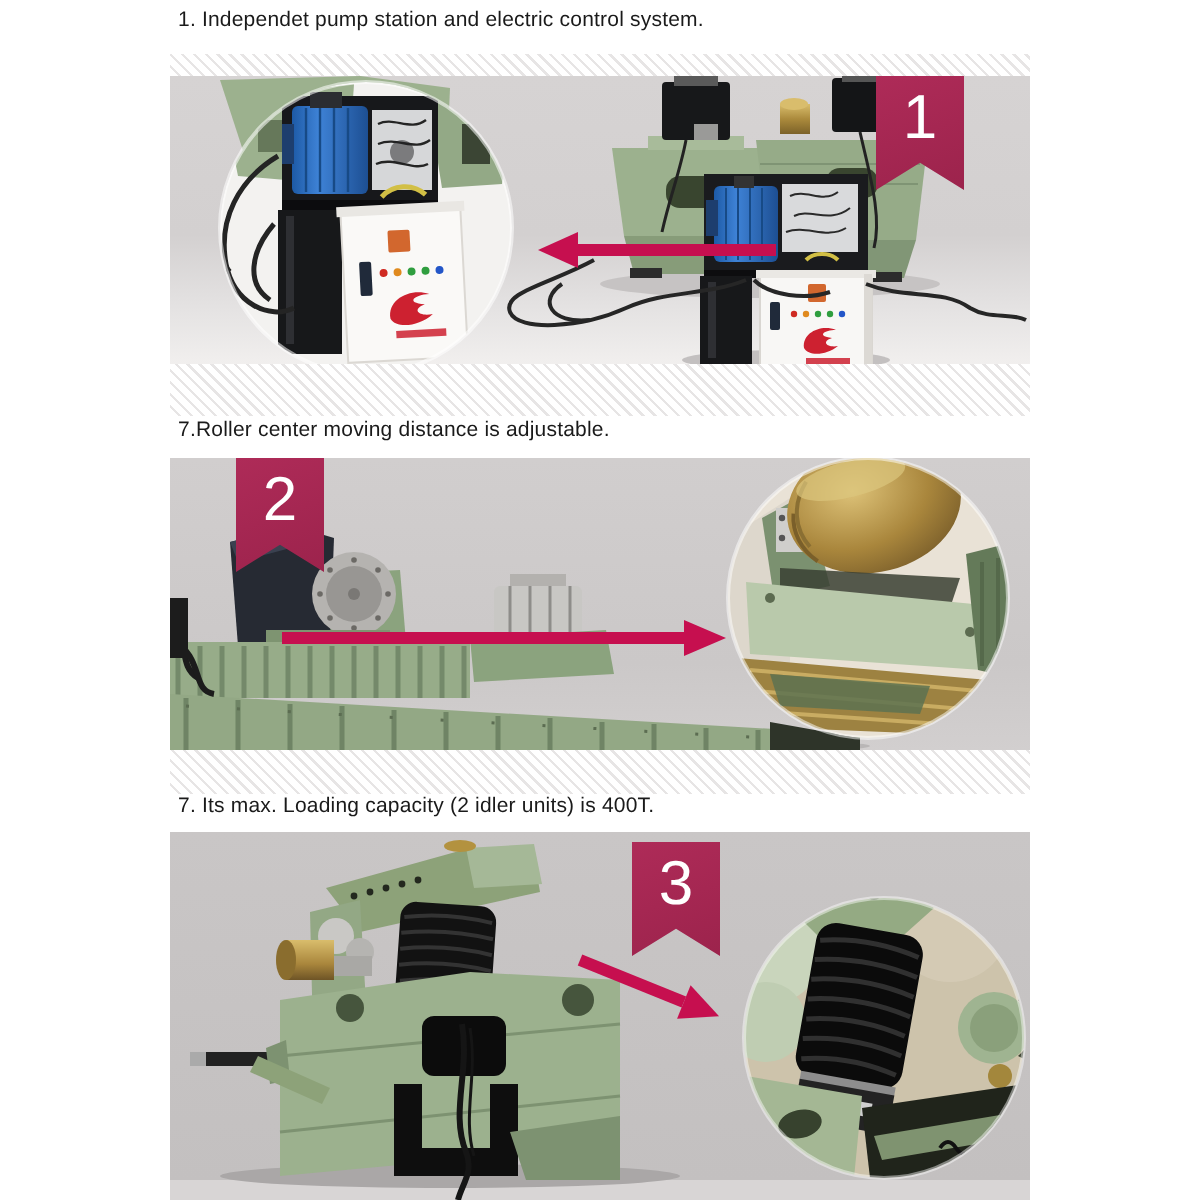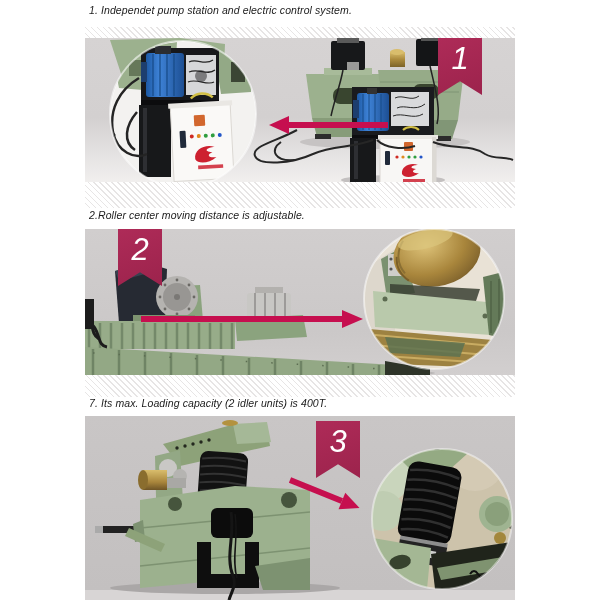--- a/index.html
+++ b/index.html
@@ -1,17 +1,17 @@
 <!DOCTYPE html>
 <html style="--badge-pink: #ae2b58; --arrow-pink: #c60f4f; --machine-green: #9cb18e; --photo-bg-1: #d6d3d3; --photo-bg-2: #cfcccc; --photo-bg-3: #c8c5c5; --caption-text: #1a1a1a;"><head>
 <meta charset="utf-8">
 <style>
   html,body{margin:0;padding:0;background:#fff;}
   .page{position:relative;width:600px;height:600px;background:#fff;overflow:hidden;
-        font-family:"Liberation Sans", sans-serif;font-style:italic;}
+        font-family:"Liberation Sans", sans-serif;}
   .caption{position:absolute;left:89px;margin:0;font-size:10.5px;line-height:14px;
            color:var(--caption-text,#1a1a1a);white-space:nowrap;letter-spacing:.1px;}
   .hatch{position:absolute;left:85px;width:430px;
          background:repeating-linear-gradient(45deg,#ffffff 0 3px,#e7e5e5 3px 4.2px);}
   .photo{position:absolute;left:85px;width:430px;overflow:hidden;}
   .photo svg{display:block;}
   .badge{position:absolute;width:44px;height:57px;z-index:5;
          background:linear-gradient(160deg,var(--badge-pink,#ae2b58),#9c234c);
          clip-path:polygon(0 0,100% 0,100% 100%,50% 76%,0 100%);
          color:#fff;text-align:center;font-size:31px;line-height:42px;}
@@ -162,21 +162,21 @@
         <rect x="203" y="84" width="100" height="6"></rect>
       </g>
     </svg>
     <div class="badge" style="left:353px;top:0">
       <span>1</span>
     </div>
   </div>
 
   <div class="hatch" style="top:182px;height:26px"></div>
 
-  <p class="caption" style="top:208px">2.Roller center moving distance is adjustable.</p>
+  <p class="caption" style="top:208px">7.Roller center moving distance is adjustable.</p>
 
   <div class="photo" style="top:229px;height:146px">
     <svg width="430" height="146" viewBox="0 0 430 146">
       <defs>
         <linearGradient id="bg2" x1="0" y1="0" x2="0" y2="1">
           <stop offset="0" stop-color="#d1cece"></stop>
             <stop offset=".7" stop-color="#cbc8c8"></stop>
             <stop offset="1" stop-color="#d2cfcf"></stop>
         </linearGradient>
         <radialGradient id="gold2" cx=".4" cy=".35" r=".8">

